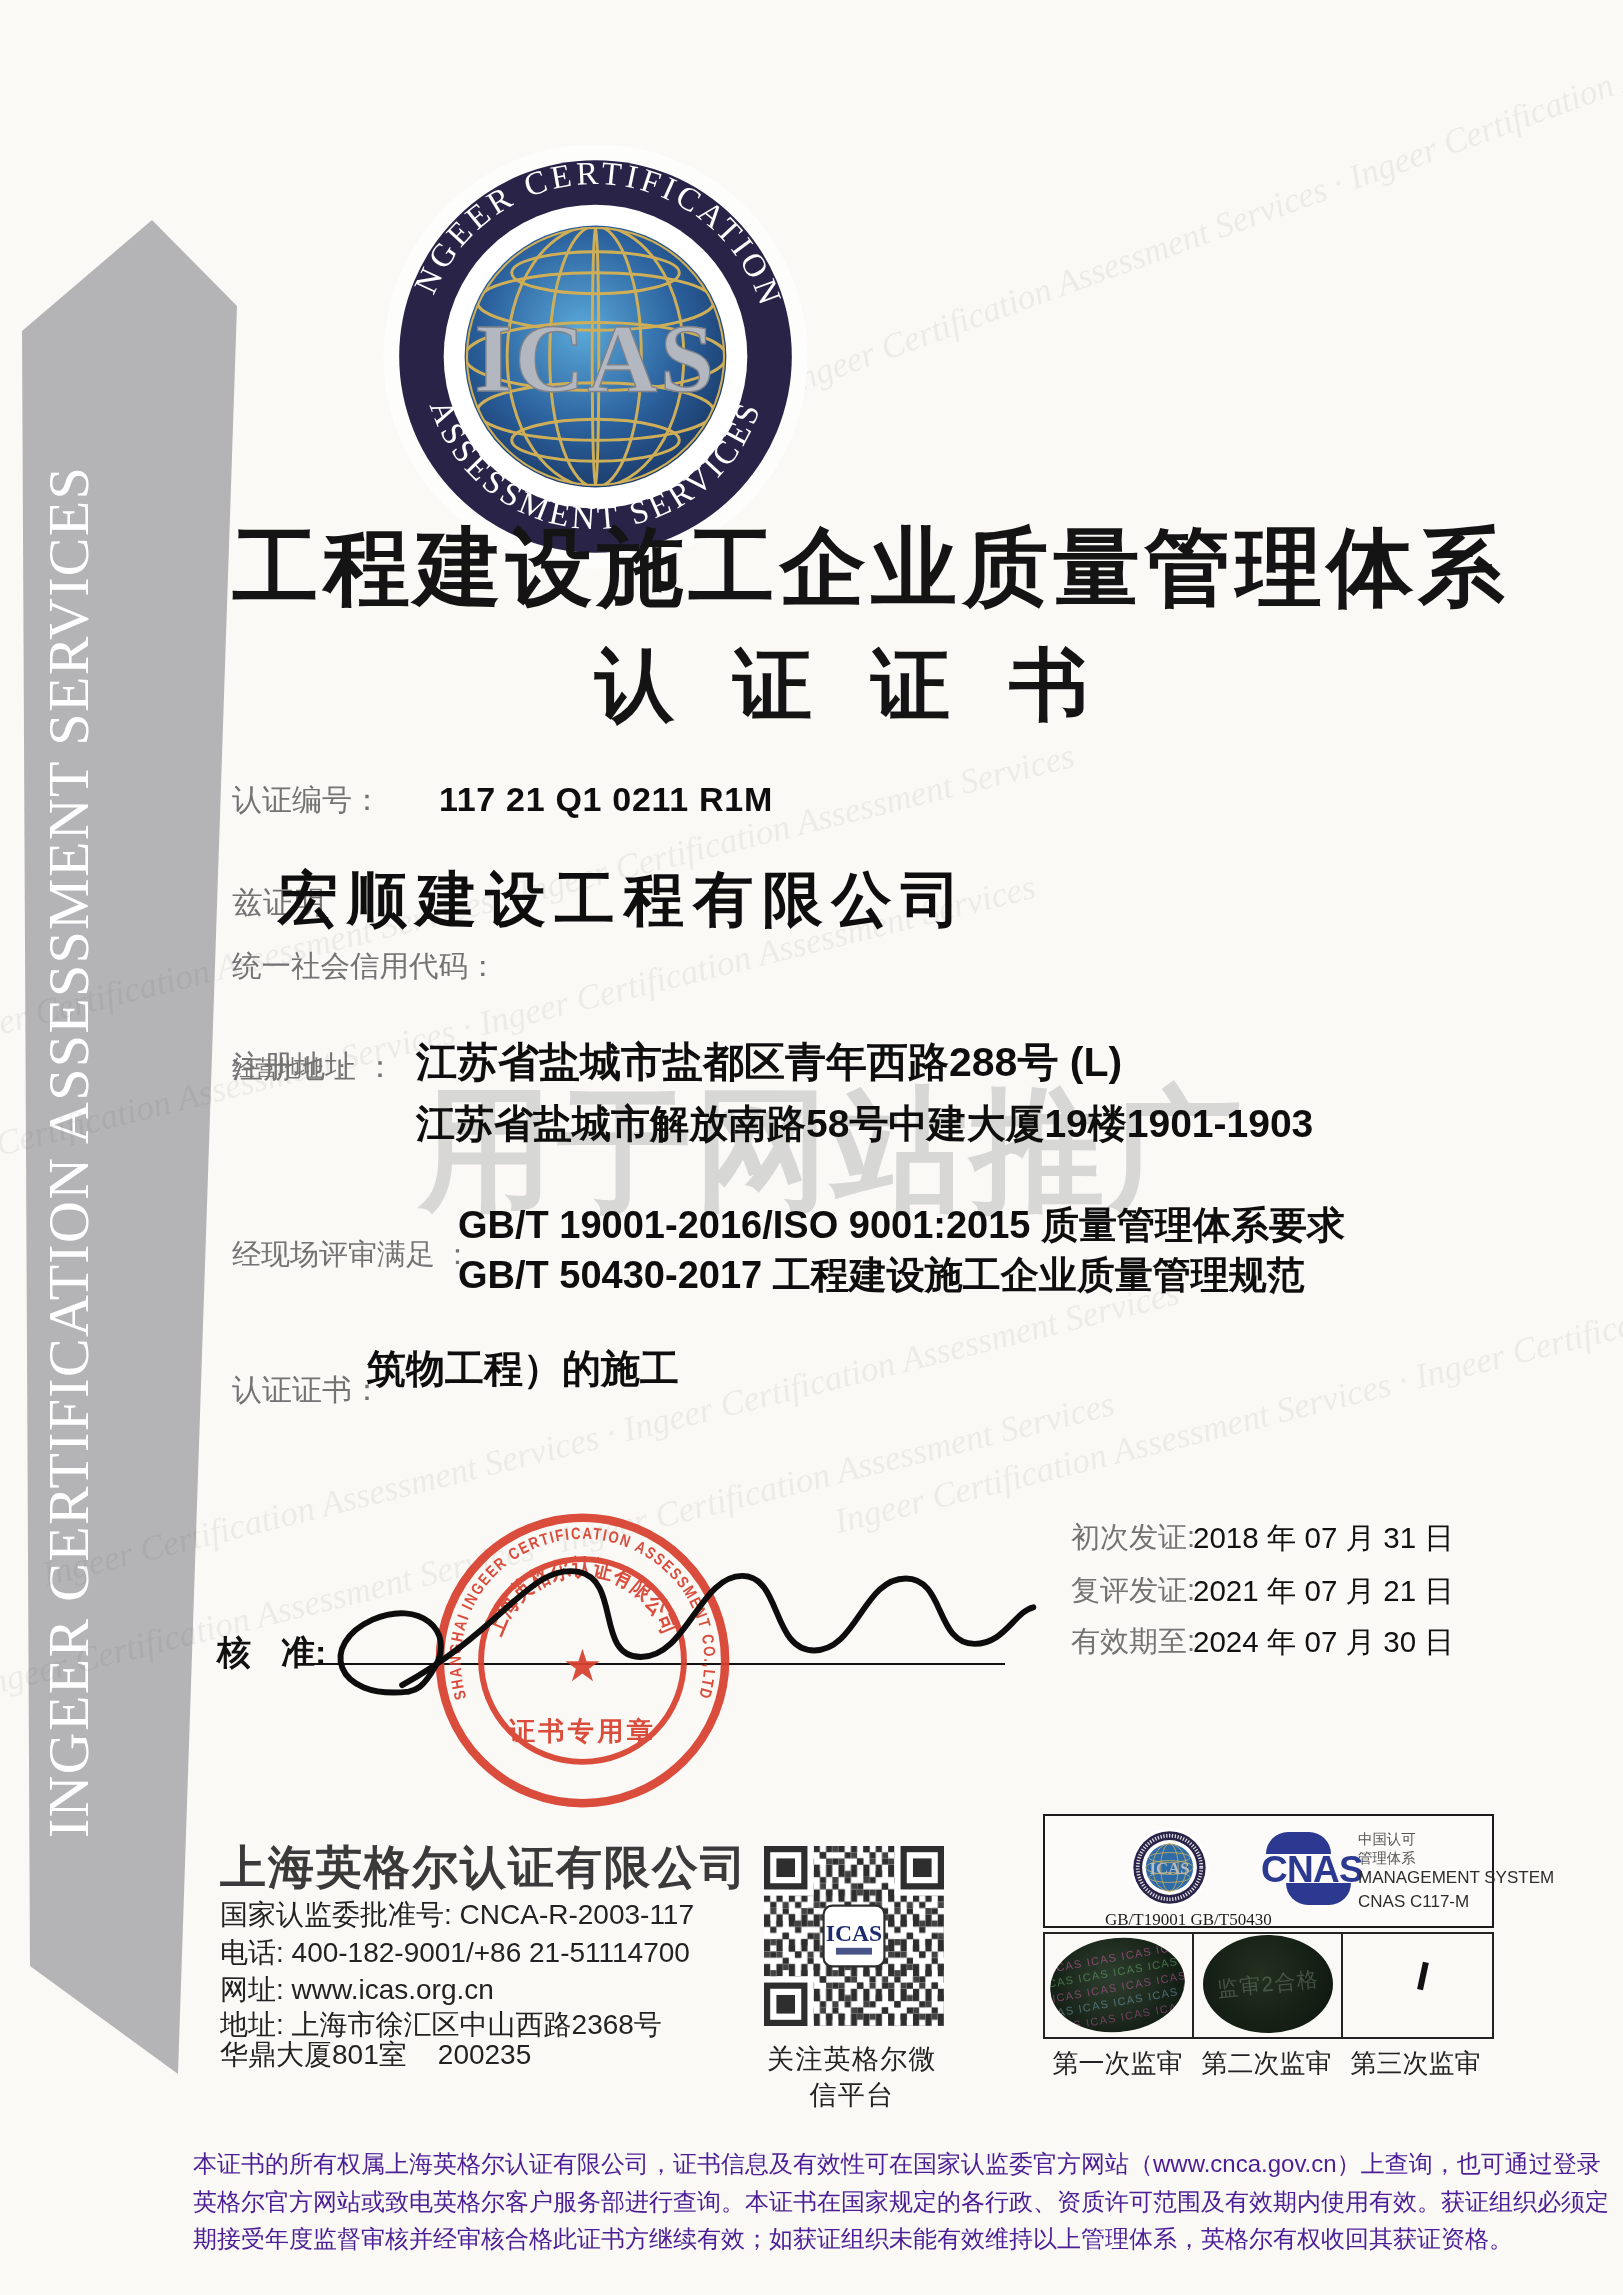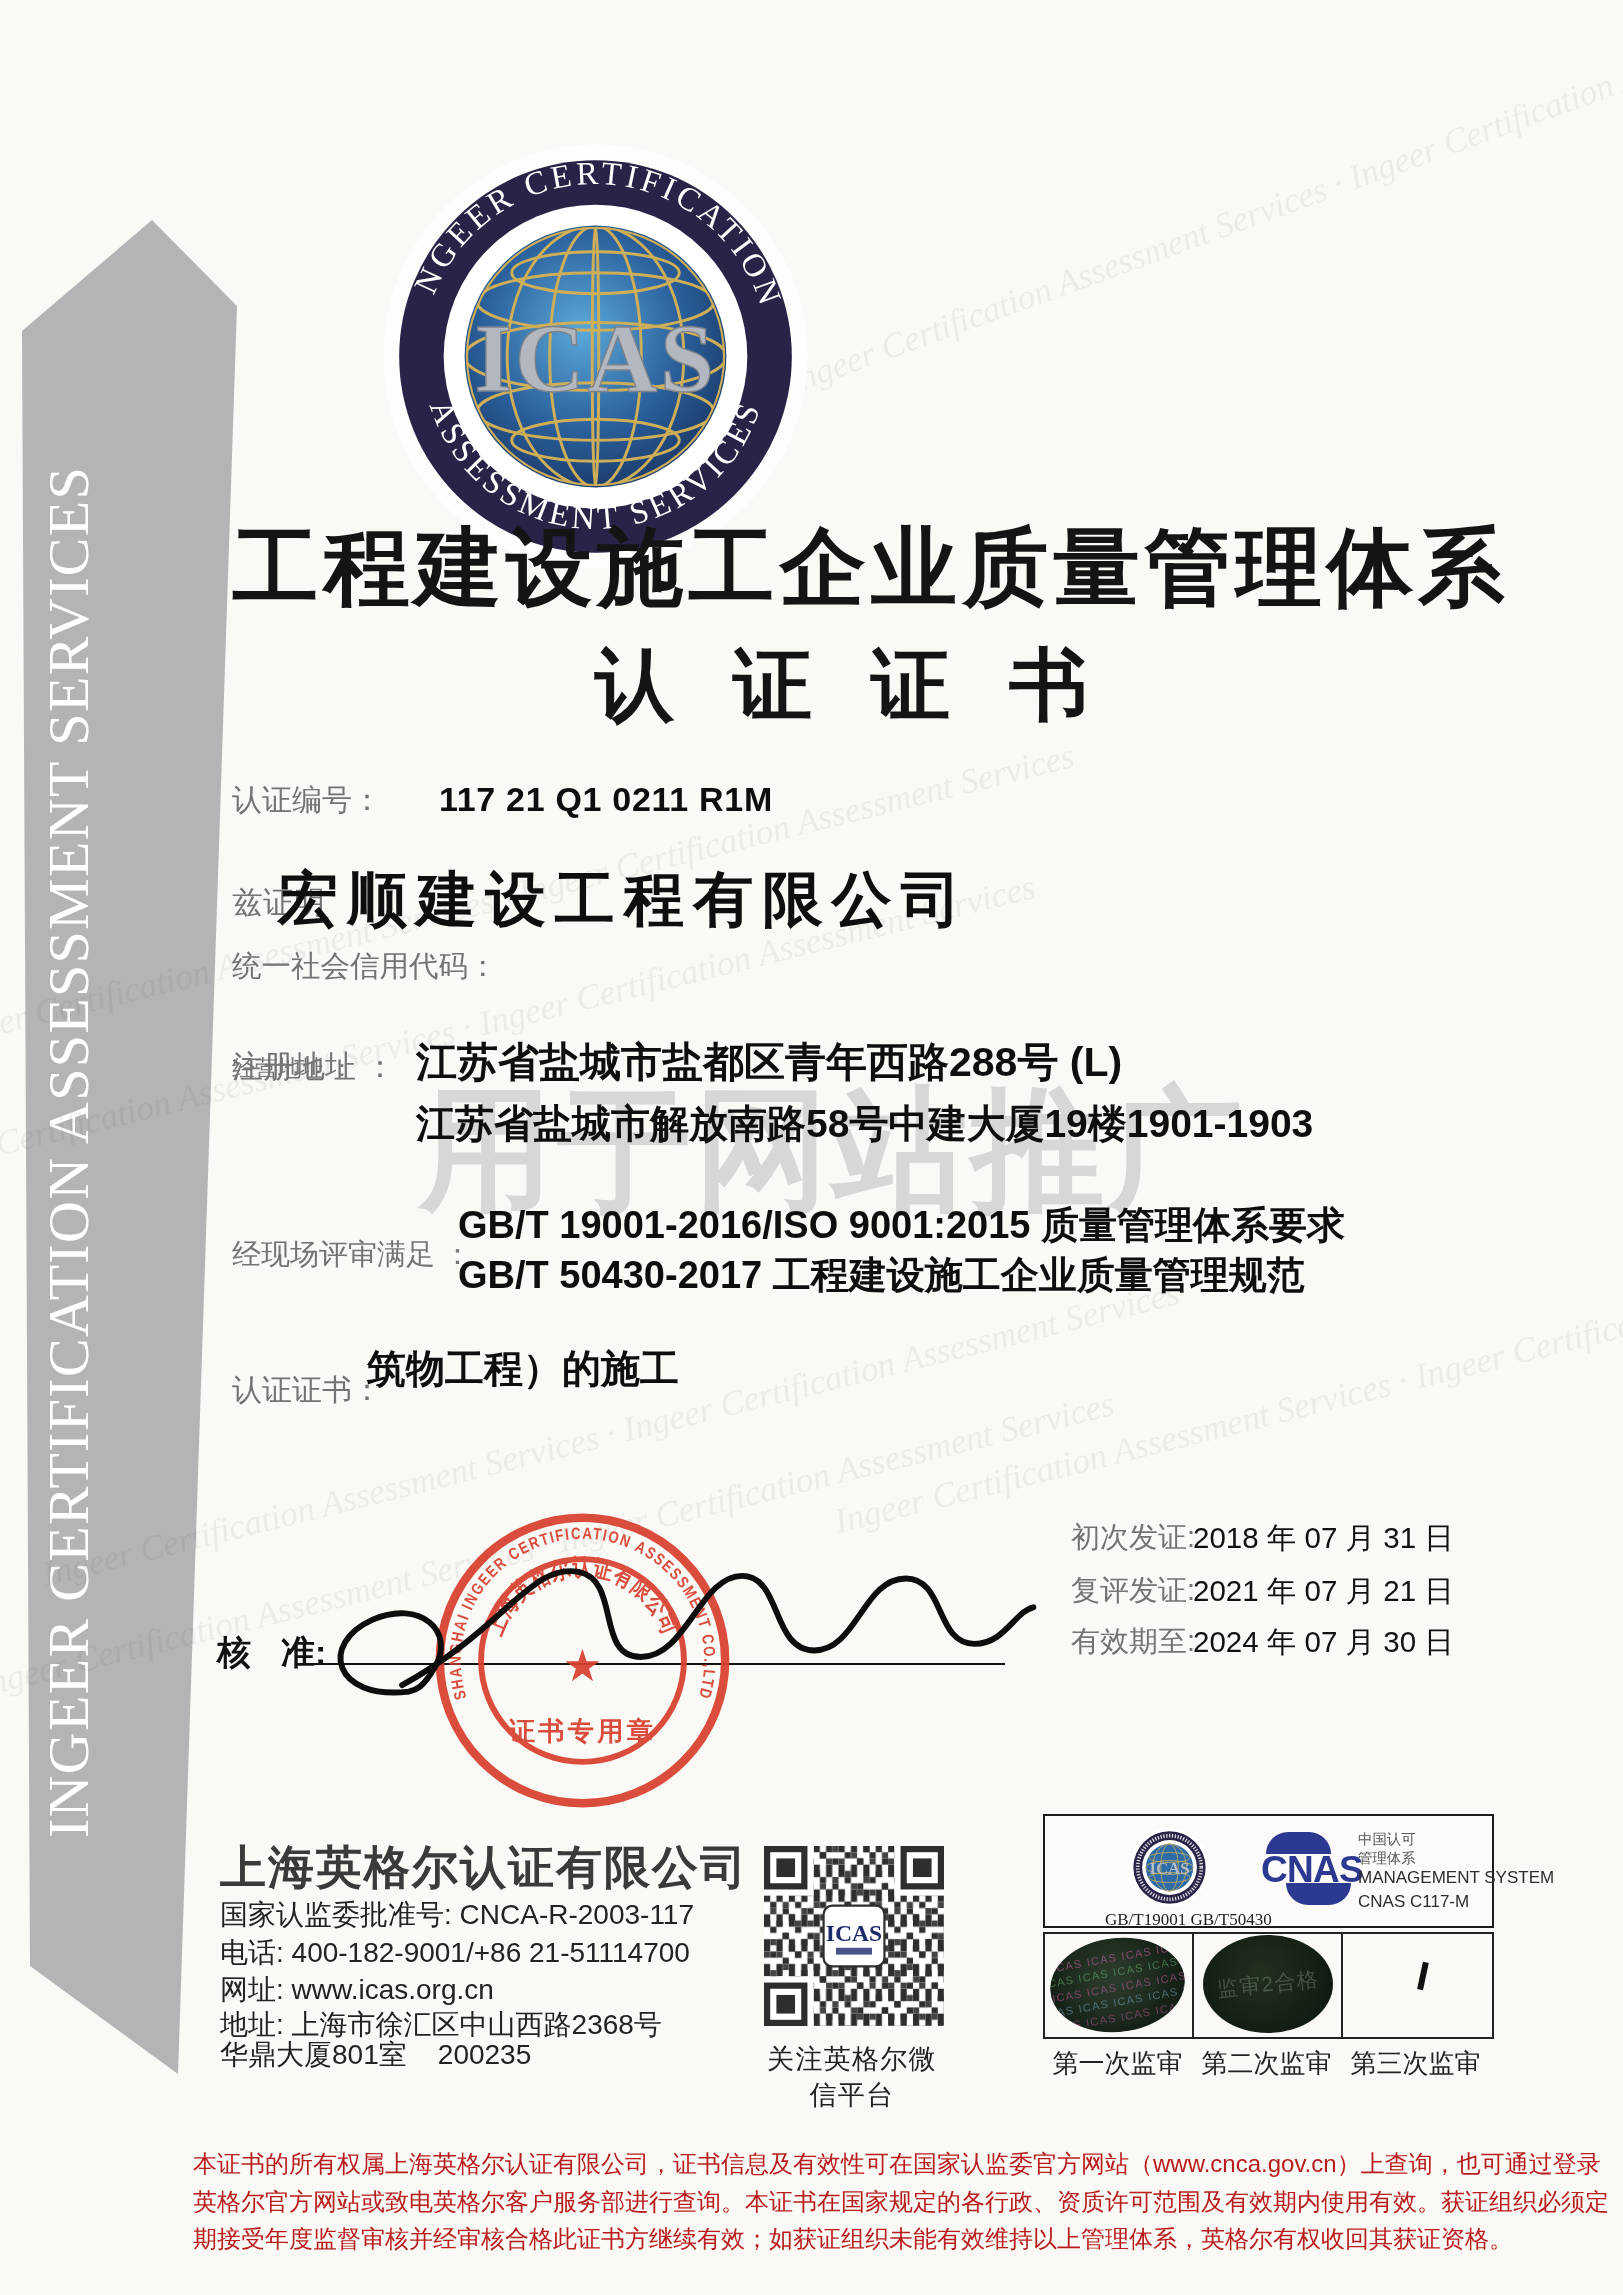--- a/index.html
+++ b/index.html
@@ -21,21 +21,21 @@
   .wm-promo{left:419px;top:1083px;font-size:134px;font-weight:700;letter-spacing:3.9px;
       color:#cfcfcf;opacity:.8;z-index:2;line-height:1;white-space:nowrap;}
   
   .z5{z-index:5;}
   .title1{left:223px;top:524px;width:1296px;text-align:center;font-size:86px;font-weight:700;
       letter-spacing:5.2px;color:#141414;line-height:1;white-space:nowrap;}
   .title2{left:223px;top:645px;width:1296px;text-align:center;font-size:79px;font-weight:700;
       letter-spacing:59px;color:#141414;line-height:1;white-space:nowrap;}
   .lab{color:#737373;font-weight:500;white-space:nowrap;line-height:1.15;}
   .val{color:#0e0e0e;font-weight:700;white-space:nowrap;line-height:1.15;}
-  .footer-line{width:1348px;font-size:24px;color:#b91c1c;white-space:nowrap;line-height:1;}
+  .footer-line{width:1348px;font-size:24px;color:#4c1d95;white-space:nowrap;line-height:1;}
   .sig-line{left:298px;top:1663px;width:707px;height:0;border-top:2px solid #111;z-index:5;}
   
   .box1{left:1043px;top:1814px;width:447px;height:110px;border:2.6px solid #1b1b1b;z-index:5;background:rgba(255,255,255,0.35);}
   .cnas-blue{color:#2b3990;}
   .sv-table{left:1043px;top:1932px;width:447px;height:103px;border:2px solid #222;z-index:5;display:flex;}
   .sv-cell{width:149px;height:100%;border-right:2px solid #222;position:relative;box-sizing:border-box;}
   .sv-cell:last-child{border-right:none;}
   .sv-label{top:2046px;width:149px;text-align:center;font-size:26px;color:#222;z-index:5;}
   .sticker1{position:absolute;left:5.2px;top:3.9px;width:135px;height:94px;border-radius:50%;
       background:radial-gradient(circle at 45% 40%,#2c3c2c,#15201646 60%,#101b12),radial-gradient(#243324,#101b12);

